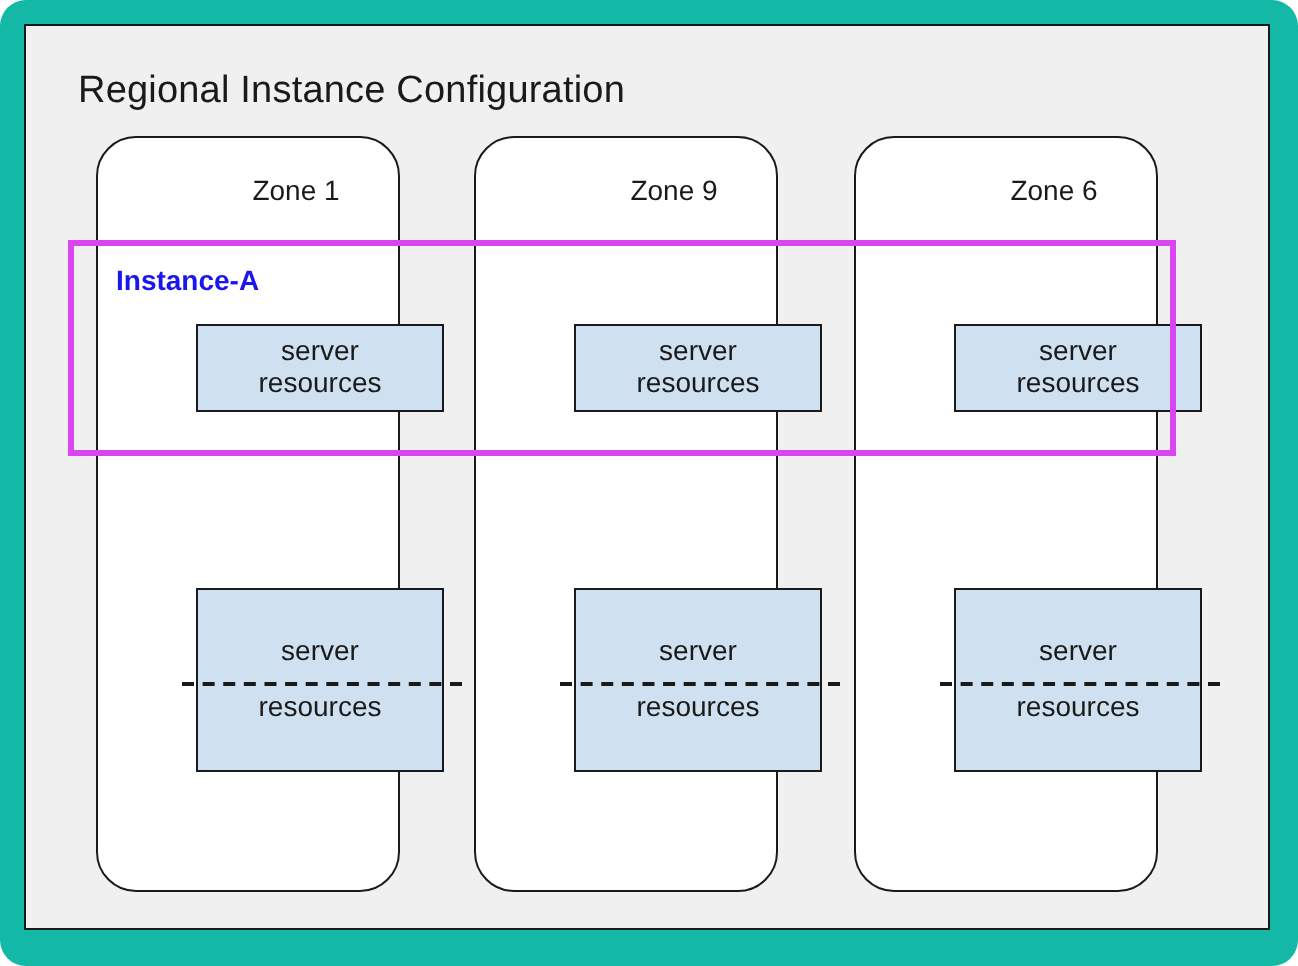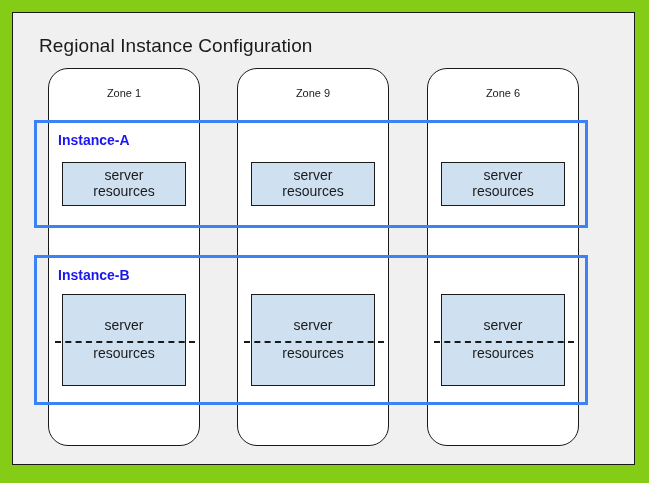--- a/index.html
+++ b/index.html
@@ -4,23 +4,24 @@
 <style>
   html, body {
     margin: 0;
     padding: 0;
     background: #ffffff;
   }
   #canvas {
     position: relative;
     width: 649px;
     height: 483px;
-    background: #84cc16;
+    background: #14b8a6;
     font-family: "Liberation Sans", sans-serif;
     overflow: hidden;
+    border-radius: 13px;
   }
 
   
   .region-frame {
     position: absolute;
     left: 12px;
     top: 12px;
     width: 623px;
     height: 453px;
     box-sizing: border-box;
@@ -52,31 +53,32 @@
   .zone-card.z1 { left: 48px; }
   .zone-card.z2 { left: 237px; }
   .zone-card.z3 { left: 427px; }
 
   .zone-title {
     position: absolute;
     top: 18px;
     left: 0;
     width: 100%;
     text-align: center;
-    font-size: 11px;
+    font-size: 14px;
     color: #1a1a1a;
+    padding-left: 24px;
   }
 
   
   .instance-band {
     position: absolute;
     left: 34px;
     width: 554px;
     box-sizing: border-box;
-    border: 3px solid #3b82f6;
+    border: 3px solid #d946ef;
     background: transparent;
     pointer-events: none;
     text-align: right;
   }
   .instance-band.band-a { top: 120px; height: 108px; }
   .instance-band.band-b { top: 255px; height: 150px; }
 
   .instance-label {
     position: absolute;
     left: 21px;
@@ -90,20 +92,21 @@
   
   .res-box {
     position: absolute;
     box-sizing: border-box;
     background: #cfe0f0;
     border: 1px solid #1a1a1a;
     display: flex;
     flex-direction: column;
     align-items: center;
     justify-content: center;
+    margin-left: 36px;
   }
   .res-box .res-line {
     font-size: 14px;
     color: #1a1a1a;
     line-height: 1.12;
     text-align: center;
     position: relative;
     z-index: 2;
   }
 
@@ -185,17 +188,14 @@
   </div>
   <div class="res-box b c3">
     <div class="res-line top">server</div>
     <div class="divider-dashed"></div>
     <div class="res-line bottom">resources</div>
   </div>
 
   <div class="instance-band band-a">
     <div class="instance-label">Instance-A</div>
   </div>
-  <div class="instance-band band-b">
-    <div class="instance-label">Instance-B</div>
-  </div>
 
 </div>
 
 </body></html>

